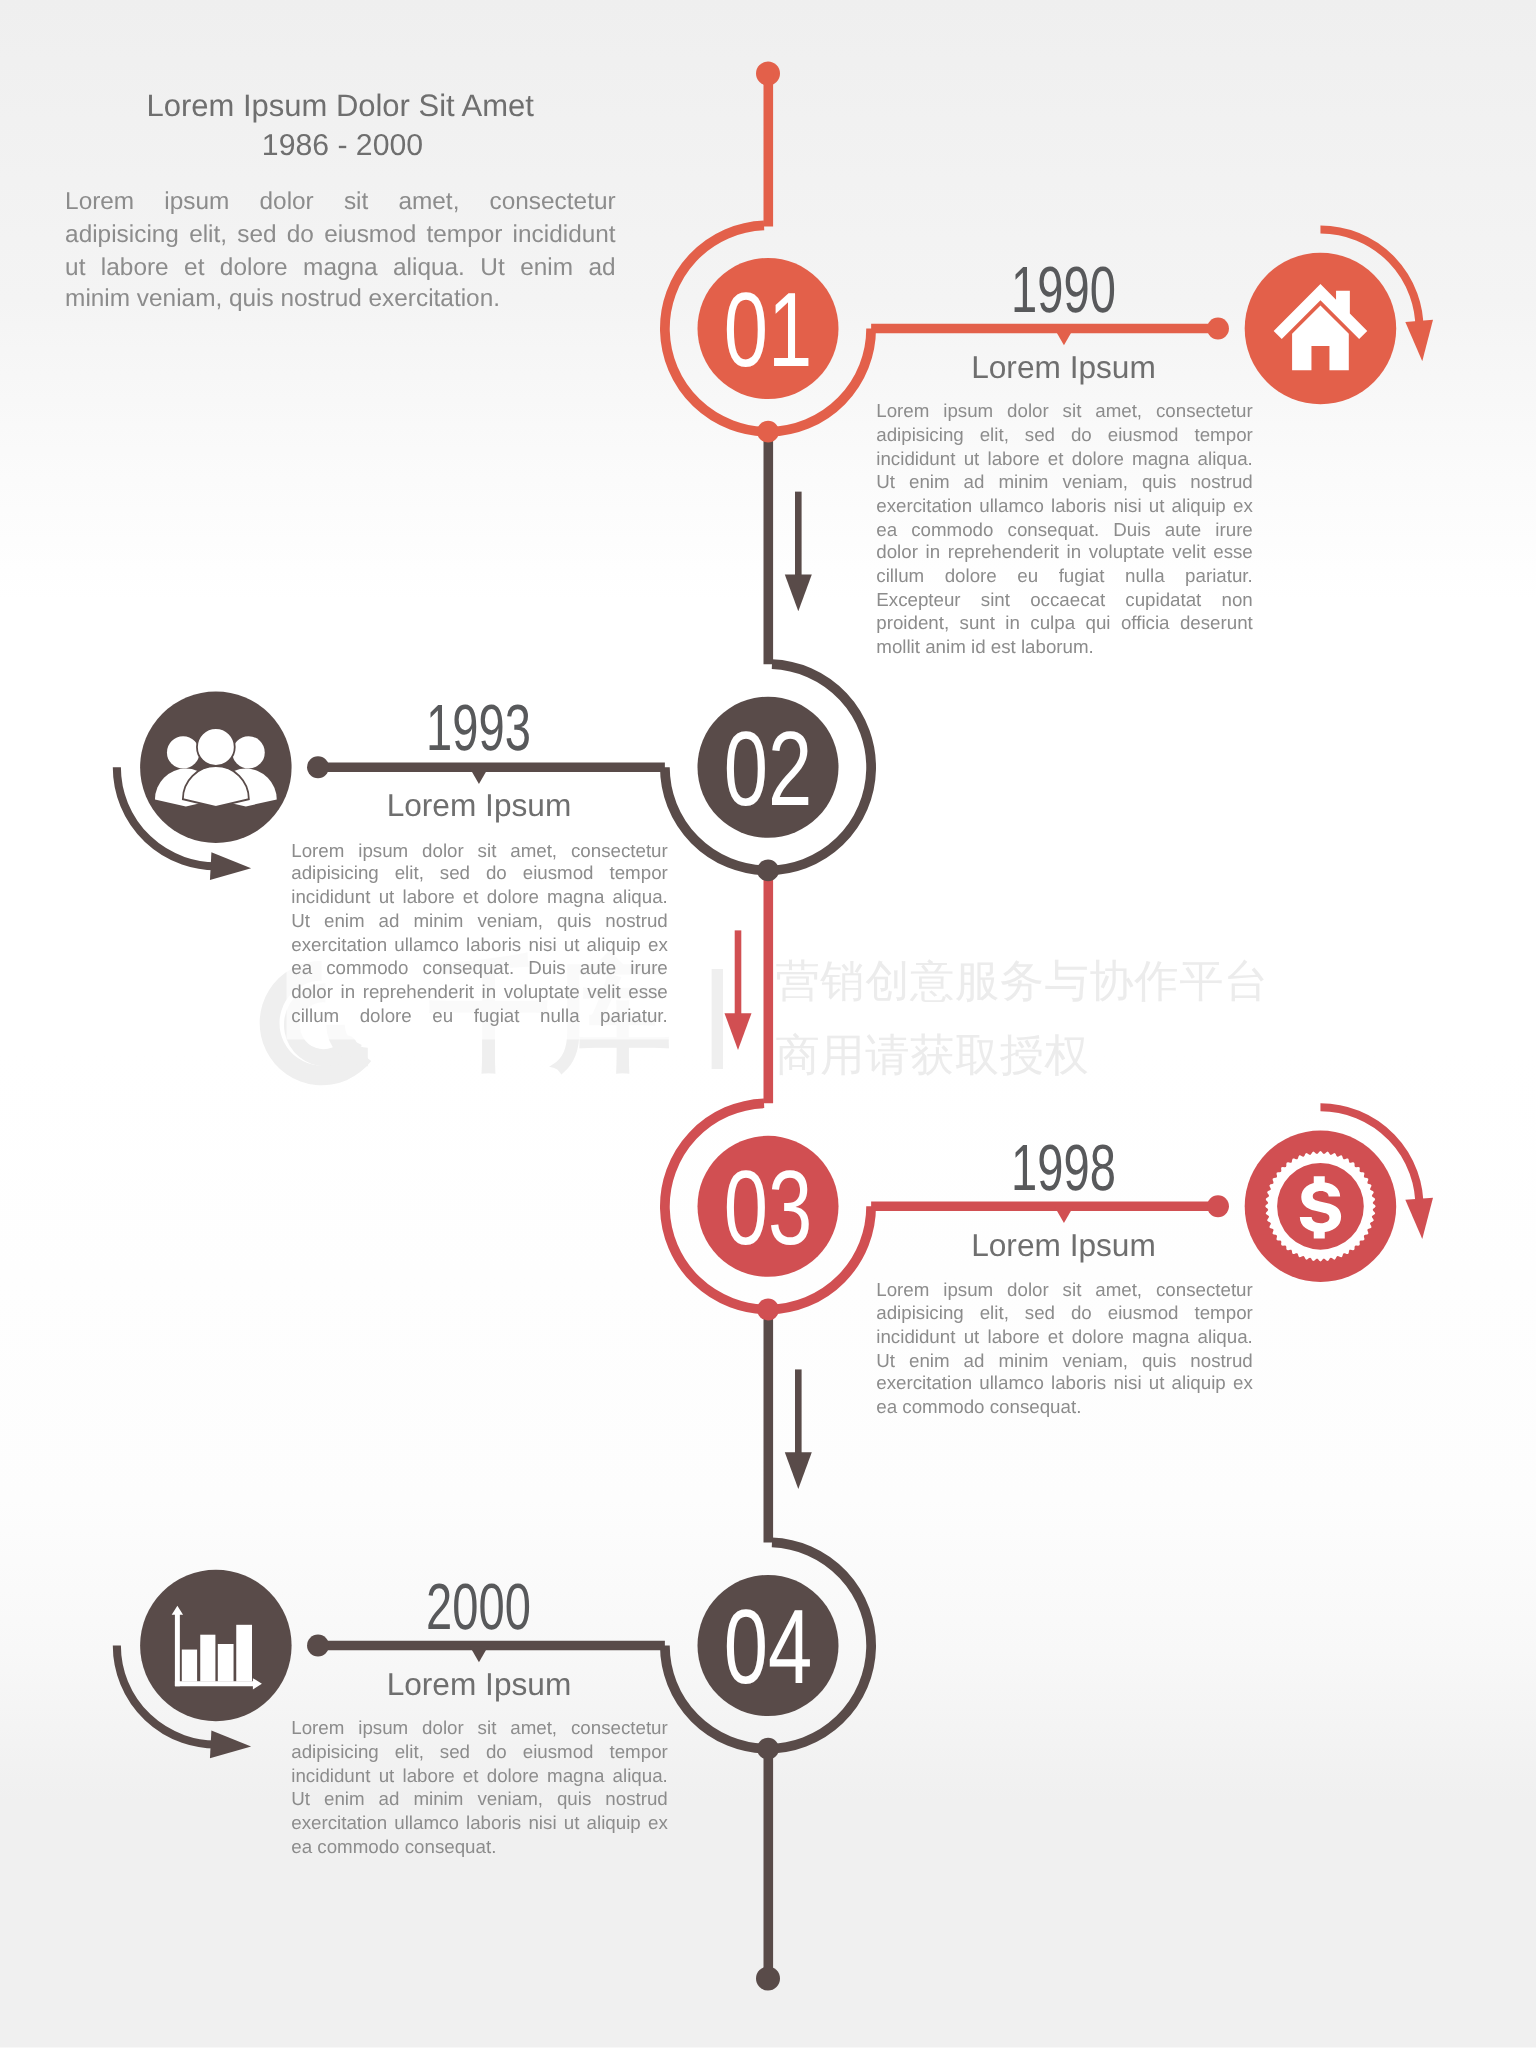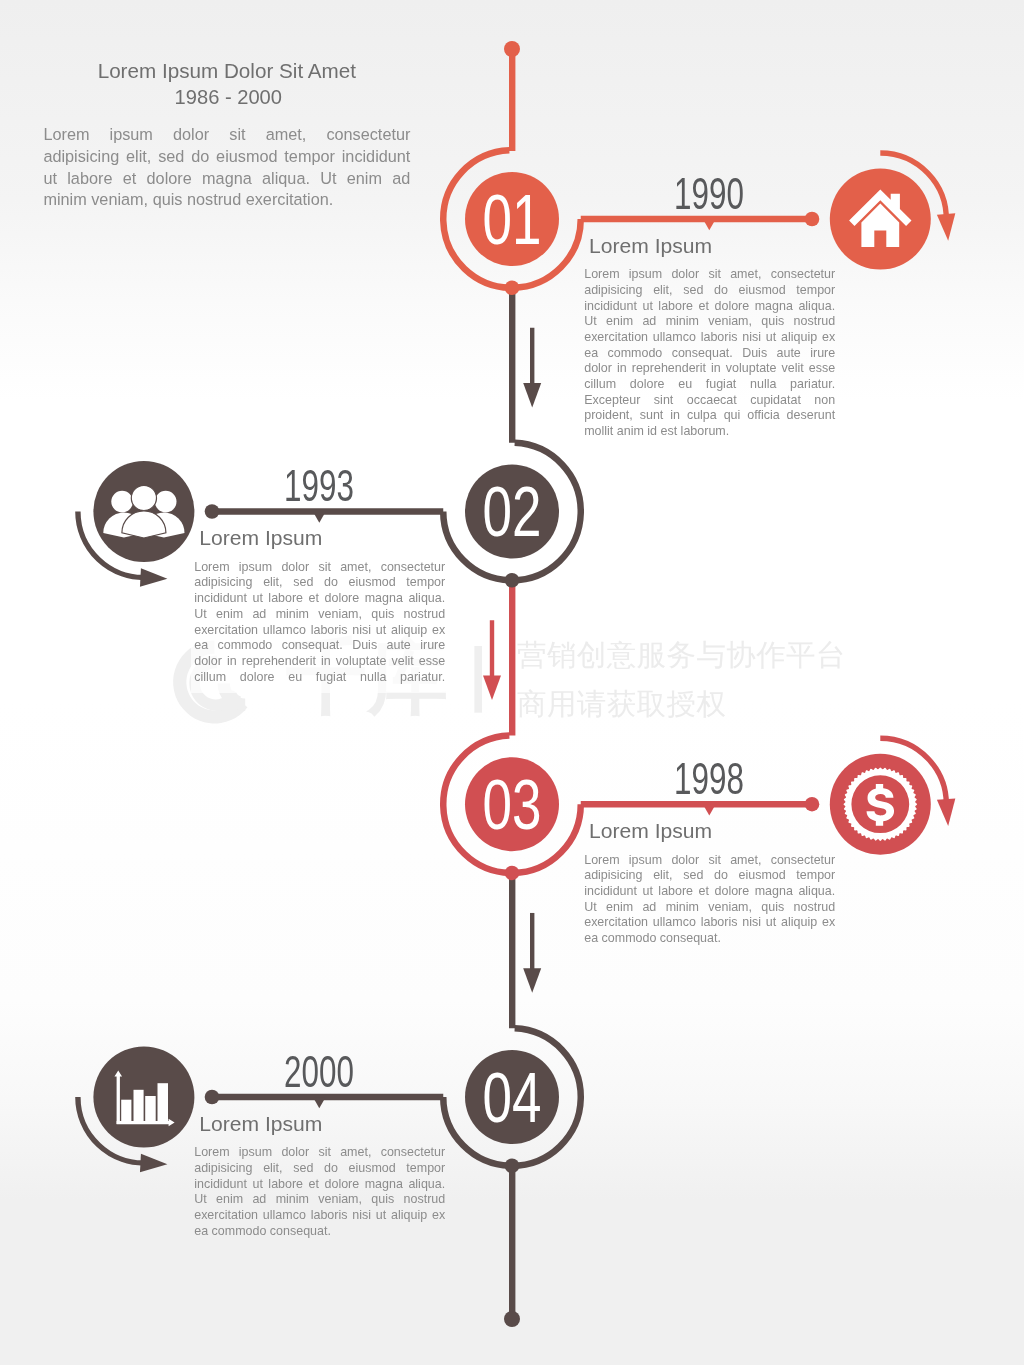--- a/index.html
+++ b/index.html
@@ -15,21 +15,21 @@
              #f0f0f0 1200px, #f0f0f0 1365px);}
   svg#art{position:absolute;left:0;top:0;width:1024px;height:1365px;}
   .txt{position:absolute;}
   .hd-title{left:0;top:61.2px;width:453.6px;text-align:center;font-size:20.66px;color:#6f6f6f;line-height:20px;}
   .hd-sub{left:0;top:86.5px;width:456.6px;text-align:center;font-size:20.14px;color:#6f6f6f;line-height:20px;}
   .hd-intro{left:43.4px;top:124px;width:367px;font-size:16.26px;line-height:21.8px;color:#8c8c8c;
             text-align:justify;text-align-last:left;}
   .yr{position:absolute;font-family:"Liberation Sans",sans-serif;
       font-size:43.5px;color:#58595b;text-align:center;line-height:30.8px;
       transform:scaleX(0.722);transform-origin:50% 50%;}
-  .sub{position:absolute;font-size:21.1px;color:#6f6f6f;text-align:left;line-height:16px;}
+  .sub{position:absolute;font-size:21.1px;color:#6f6f6f;text-align:center;line-height:16px;}
   .body{position:absolute;width:251px;font-size:12.49px;line-height:15.68px;color:#8c8c8c;
         text-align:justify;text-align-last:left;}
   .body.over-wm{background:rgba(255,255,255,0.70);padding:2px 3px 8px 3px;margin:-2px 0 0 -3px;}
   .wm-txt{position:absolute;color:#ececec;font-size:29.5px;letter-spacing:0.4px;
           line-height:30px;font-family:"Liberation Sans",sans-serif;}
   .wm-logo-text{position:absolute;left:286px;top:636px;color:#efefef;
           font-size:88px;line-height:88px;letter-spacing:0px;font-weight:bold;
           font-family:"Liberation Sans",sans-serif;transform:scale(0.92,0.93);transform-origin:0 0;}
 </style>
 </head>

